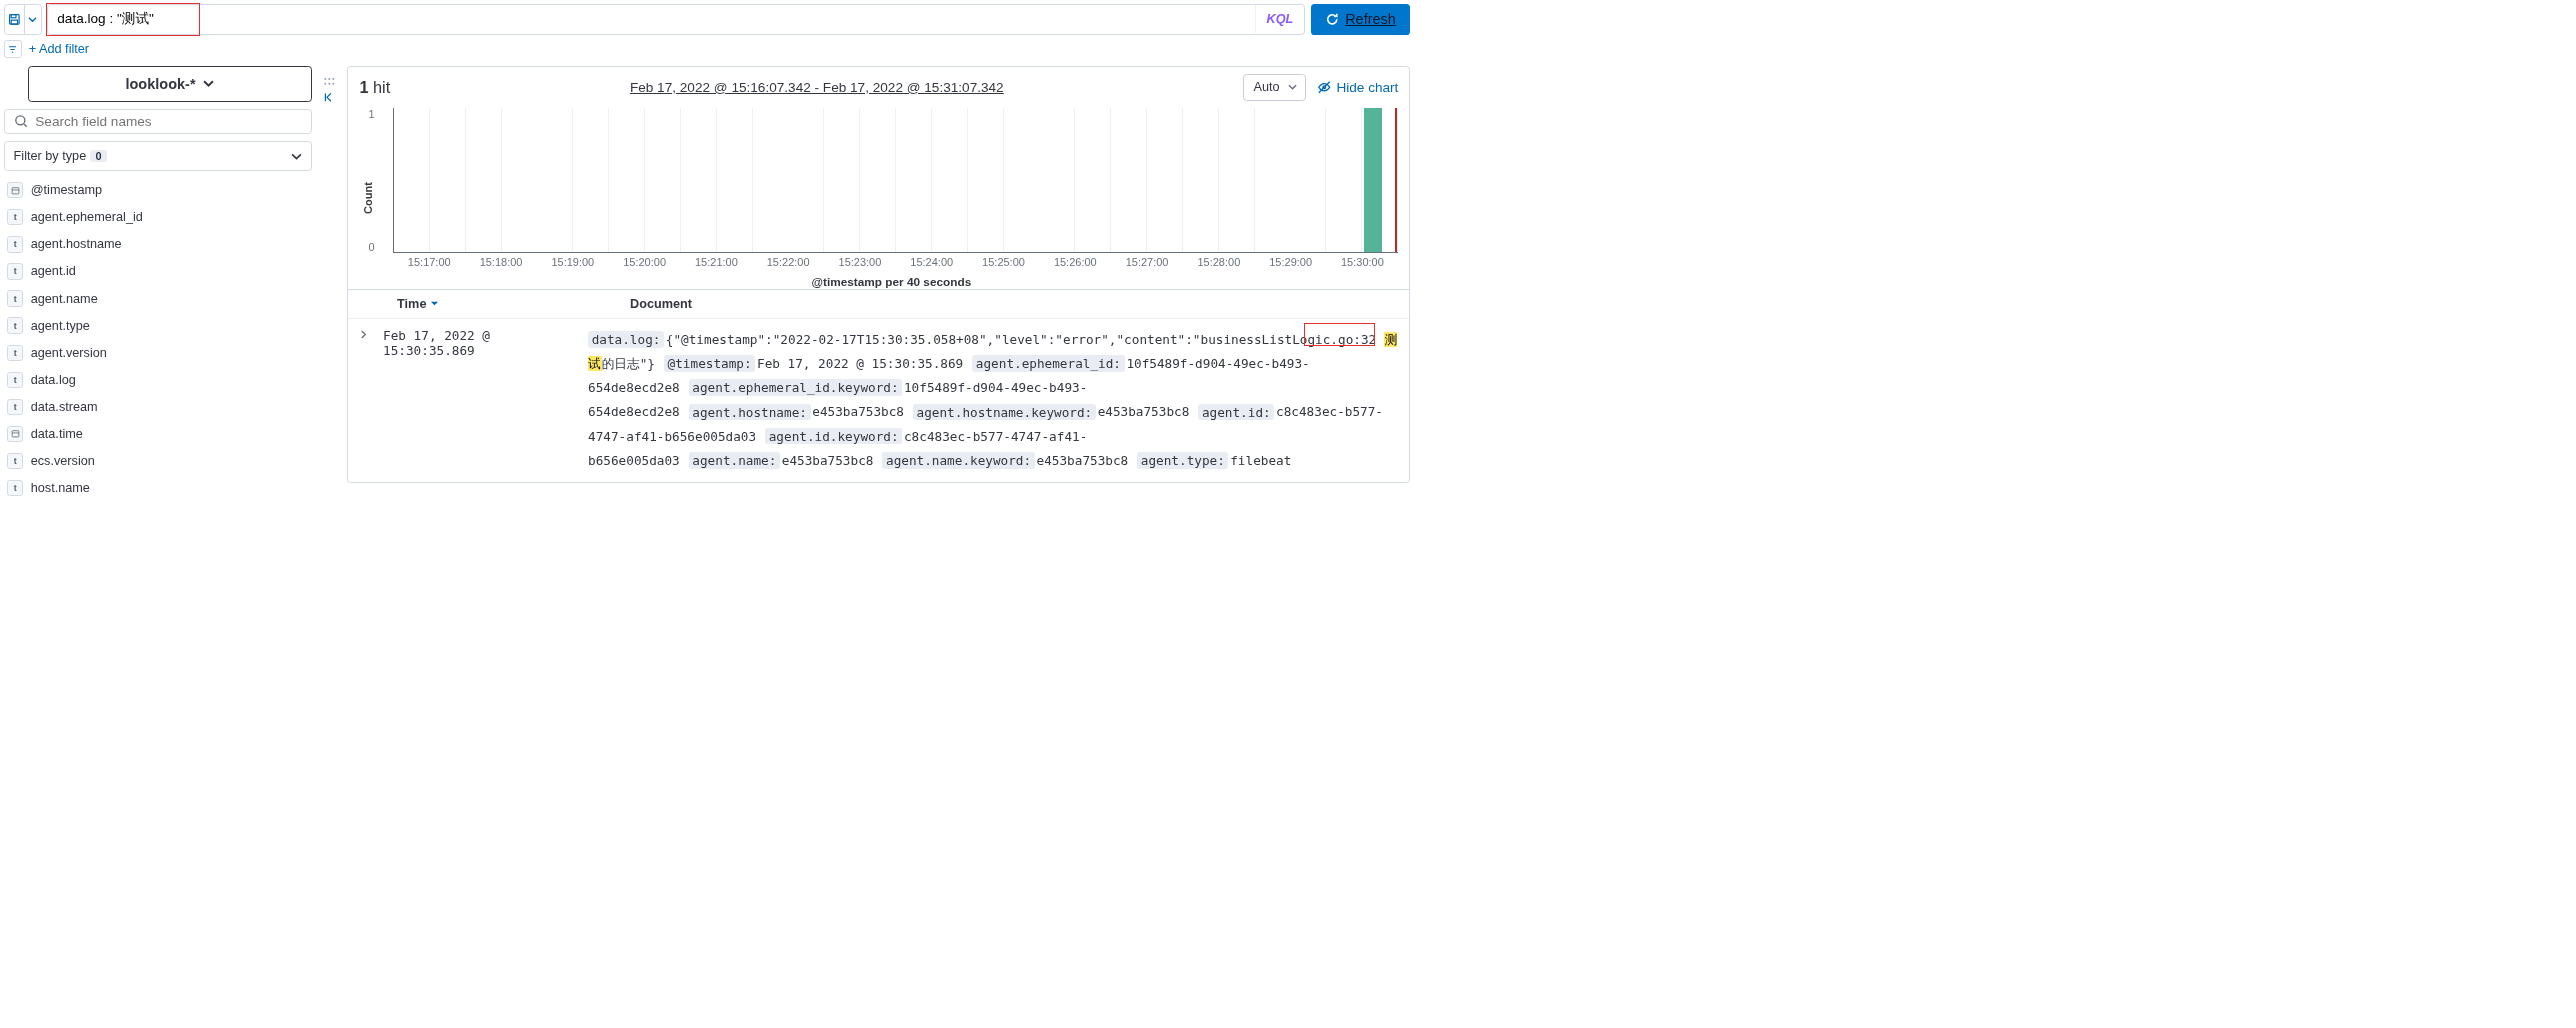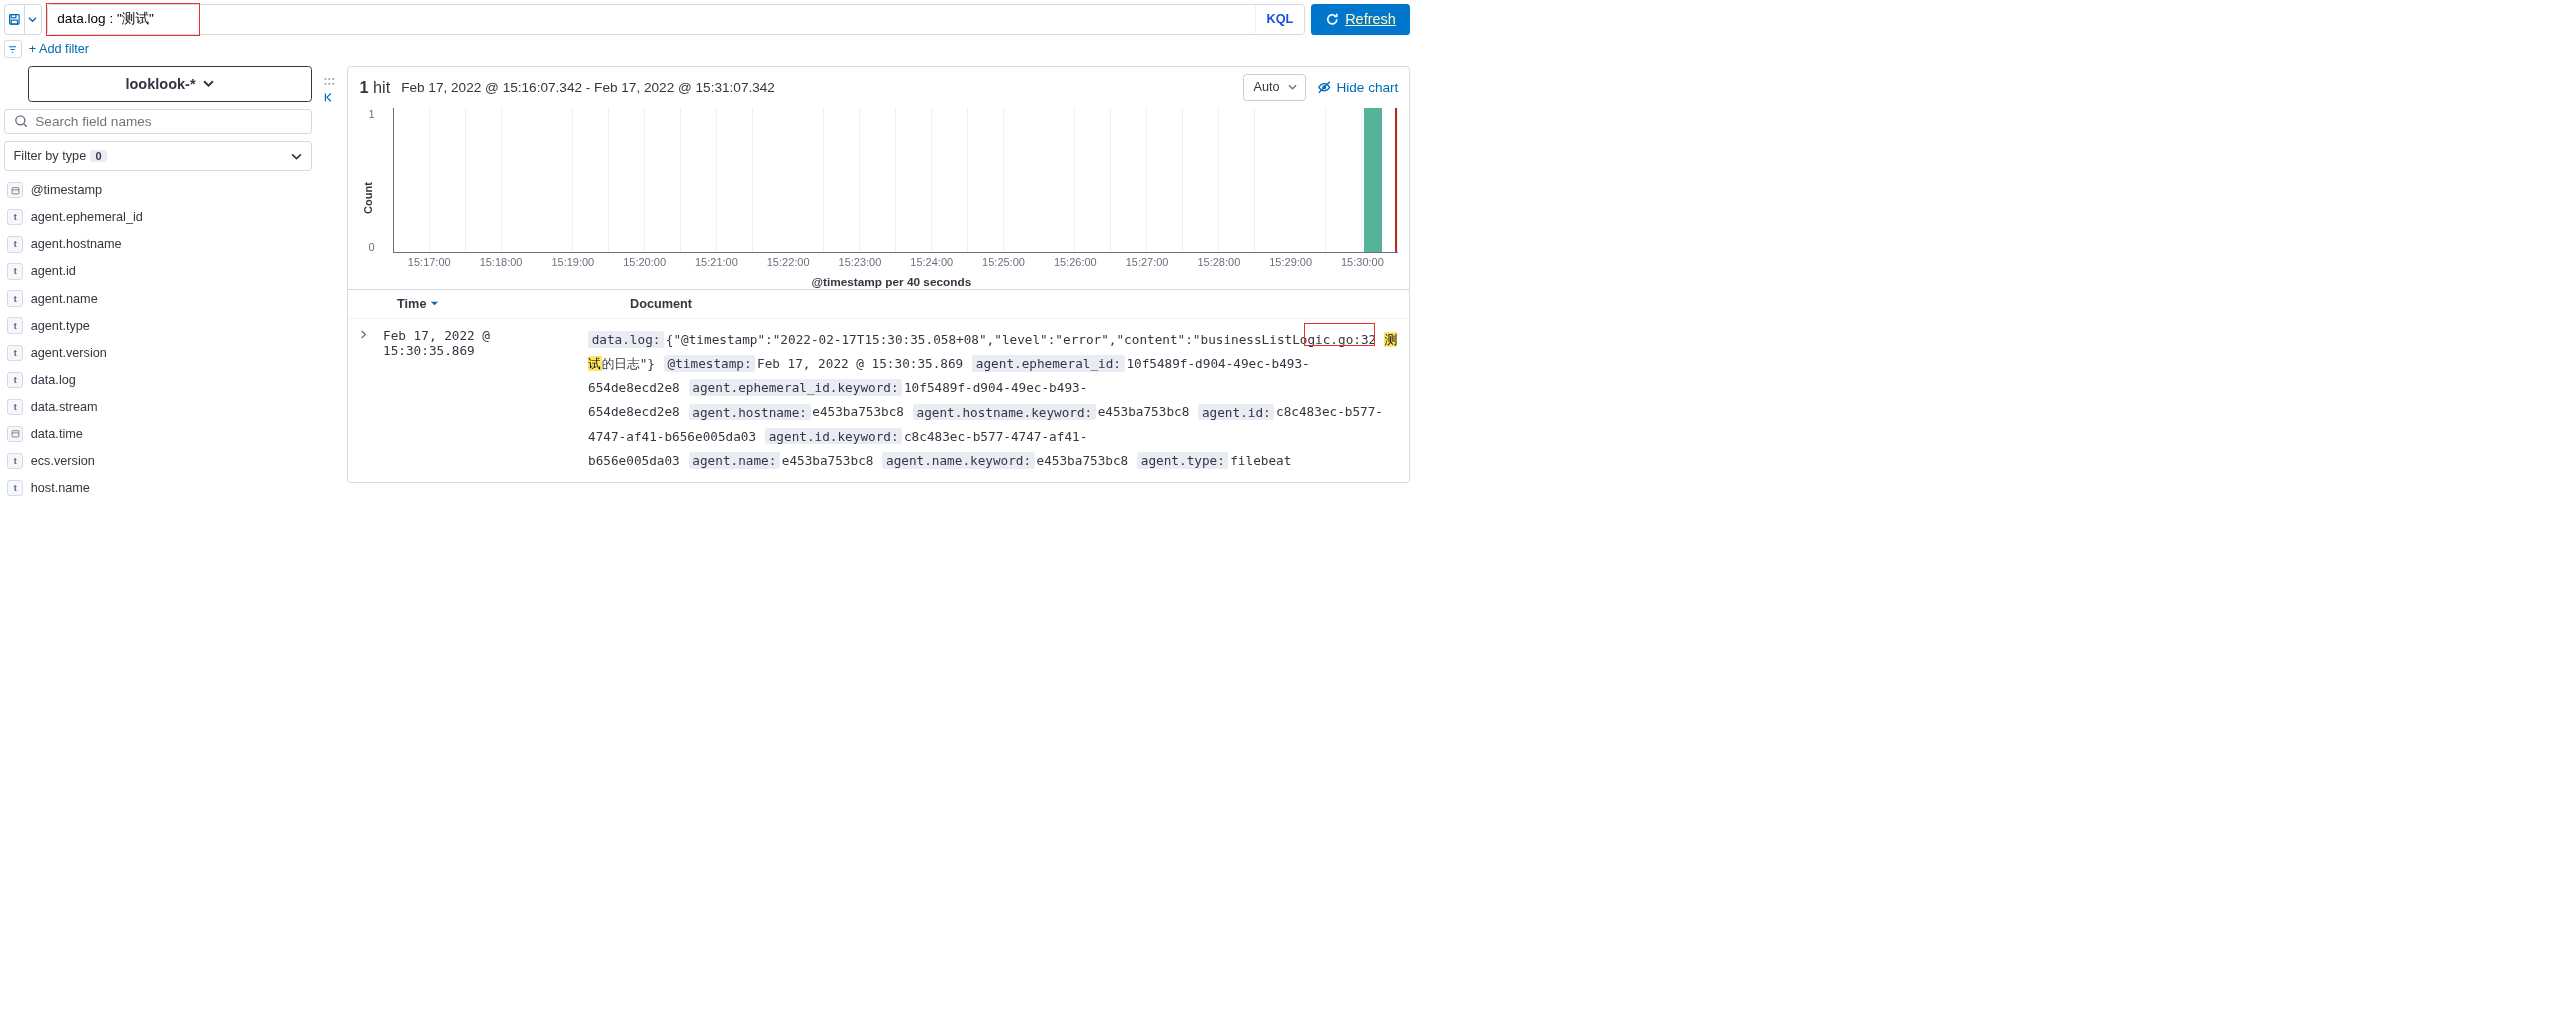--- a/index.html
+++ b/index.html
@@ -4,26 +4,26 @@
 <style>
   * { box-sizing: border-box; margin: 0; padding: 0; }
   body { font-family: -apple-system, BlinkMacSystemFont, "Segoe UI", Helvetica, Arial, sans-serif; font-size: 12.7px; color: #343741; background:#fff; width:1414px; }
   .topbar { display:flex; align-items:stretch; gap:5.4px; padding:3.6px 3.6px 0 3.6px; }
   .savebox { display:flex; align-items:center; border:0.9px solid #d3dae6; border-radius:3.6px; background:#fff; }
   .savebox .saveicon { width:20px; height:29px; display:flex; align-items:center; justify-content:center; border-right:0.9px solid #d3dae6;}
   .savebox .chev { width:16.3px; height:29px; display:flex; align-items:center; justify-content:center; color:#006BB4;}
   .querywrap { flex:1; display:flex; align-items:center; border:0.9px solid #d3dae6; border-radius:3.6px; background:#fff; position:relative;}
   .querywrap .red { position:absolute; top:-1.8px; left:-1.8px; width:154px; height:33px; border:1.8px solid #e7302a; pointer-events:none;}
   .queryinput { flex:1; border:none; outline:none; padding:7.2px 9px; font-size:13.6px; background:transparent;}
-  .kql { padding:7.2px 11px; color:#1d4ed8; font-weight:600; font-size:12.7px; border-left:0.9px solid #eef0f4;}
+  .kql { padding:7.2px 11px; color:#8b5cf6; font-weight:600; font-size:12.7px; border-left:0.9px solid #eef0f4;font-style:italic;}
   .datebox { display:flex; align-items:center; border:0.9px solid #d3dae6; border-radius:3.6px; background:#fff; min-width:434px;}
   .datebox .cal { width:31px; display:flex; align-items:center; justify-content:center; border-right:0.9px solid #eef0f4; padding:5.4px 0; gap:1.8px;}
   .datebox .range { flex:1; padding:7.2px 9px; font-size:13.6px; color:#343741;}
   .datebox .showdates { padding:7.2px 11px; color:#006BB4; font-size:13.6px;}
-  .refresh { background:#07c; color:#fef9c3; border:none; border-radius:3.6px; padding:0 14.5px; display:flex; align-items:center; gap:5.4px; font-size:14.5px; text-decoration:underline; cursor:pointer;}
+  .refresh { background:#07c; color:#0f172a; border:none; border-radius:3.6px; padding:0 14.5px; display:flex; align-items:center; gap:5.4px; font-size:14.5px; text-decoration:underline; cursor:pointer;}
   .refresh svg{stroke:#fff;}
   .filterrow { display:flex; align-items:center; gap:7.2px; padding:5.4px 7.2px 7.2px 3.6px;}
   .filterrow .chip { width:18px; height:18px; border:0.9px solid #d3dae6; border-radius:2.7px; display:flex; align-items:center; justify-content:center; color:#006BB4;}
   .addfilter { color:#006BB4; font-size:12.7px;}
   .main { display:flex; align-items:flex-start; padding:0 3.6px 0 3.6px; gap:5.4px;}
   .sidebar { width:308px; }
   .indexsel { border:0.9px solid #343741; border-radius:3.6px; background:#fff; display:flex; align-items:center; justify-content:center; gap:7.2px; padding:9px; font-size:14.5px; font-weight:600;margin-left:24px;}
   .fieldsearch { margin-top:7.2px; border:0.9px solid #d3dae6; border-radius:3.6px; display:flex; align-items:center; padding:4px 9px; gap:7.2px;}
   .fieldsearch input{ border:none; outline:none; flex:1; font-size:13.6px; background:transparent;}
   .filtertype { margin-top:7.2px; border:0.9px solid #d3dae6; border-radius:3.6px; display:flex; align-items:center; padding:7.2px 9px; gap:4px;}
@@ -34,21 +34,21 @@
   .ftoken { width:16.3px; height:16.3px; border:0.9px solid #d3dae6; border-radius:2.7px; display:flex; align-items:center; justify-content:center; font-size:9px; font-weight:700; color:#54616f; background:#f5f7fa;}
   .ftoken.date svg{stroke:#6a717d;}
   .fname { font-size:12.7px; color:#343741;}
   .midicons { display:flex; flex-direction:column; gap:3.6px; padding-top:9px; align-items:center; width:25px;}
   .midicons .ic{ color:#98a2b3;}
   .midicons .ic.blue{ color:#006BB4;}
   .content { flex:1; border:0.9px solid #d3dae6; border-radius:3.6px; background:#fff; }
   .hitbar { display:flex; align-items:center; padding:7.2px 11px; gap:11px;}
   .hitcount { font-size:16.3px;}
   .hitcount b{font-weight:700;}
-  .tsrange { flex:1; font-size:13.6px; color:#343741;}
+  .tsrange { flex:1; text-align:center; font-size:13.6px; color:#343741;text-decoration:underline;}
   .autosel { border:0.9px solid #c9cdd6; border-radius:3.6px; padding:5.4px 25px 5.4px 9px; font-size:12.7px; position:relative; background:#fff;}
   .autosel .chev{position:absolute; right:7.2px; top:50%; transform:translateY(-50%);}
   .hidechart { display:flex; align-items:center; gap:5.4px; color:#006BB4; font-size:13.6px; margin-left:auto;}
   .chart { position:relative; height:181px; padding:0 11px 0 36px;}
   .ylabel { position:absolute; left:3.6px; top:50%; transform:translateY(-50%) rotate(-90deg); font-size:11px; font-weight:600; color:#343741;}
   .yticks { position:absolute; left:20px; top:0; height:145px; display:flex; flex-direction:column; justify-content:space-between; font-size:11px; color:#69707d; align-items:flex-end;}
   .plot { position:relative; height:145px; border-left:0.9px solid #69707d; border-bottom:0.9px solid #69707d; margin-left:9px;}
   .plot .grid{position:absolute; inset:0; background:repeating-linear-gradient(to right, transparent 0, transparent calc(100%/28 - 0.9px), #eef0f4 calc(100%/28 - 0.9px), #eef0f4 calc(100%/28));}
   .plot .bar { position:absolute; bottom:0; width:18px; background:#54b399; right:16.3px; height:100%;}
   .plot .nowline { position:absolute; bottom:0; top:0; width:1.8px; background:#bd271e; right:1.8px;}

